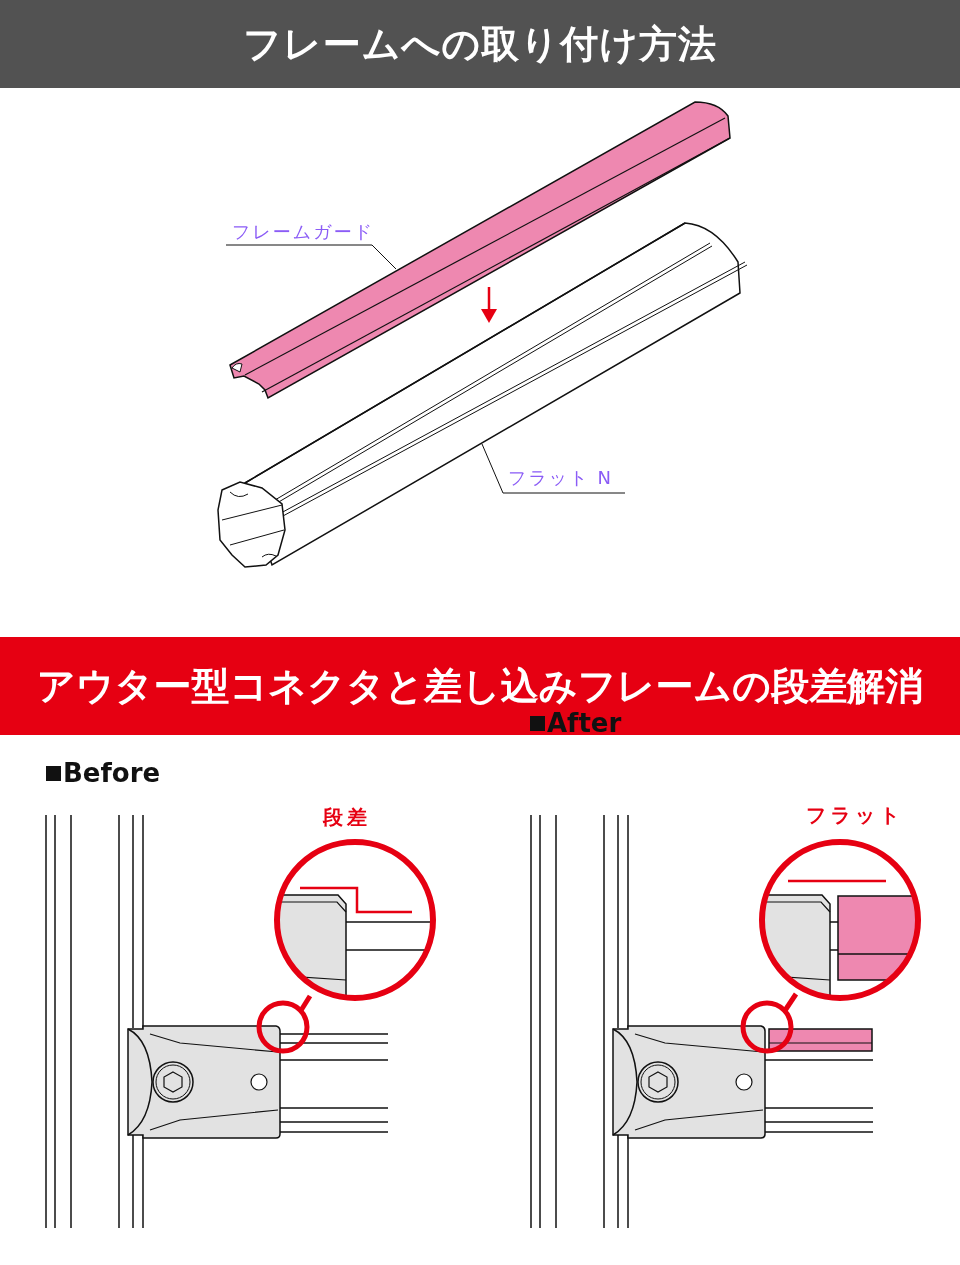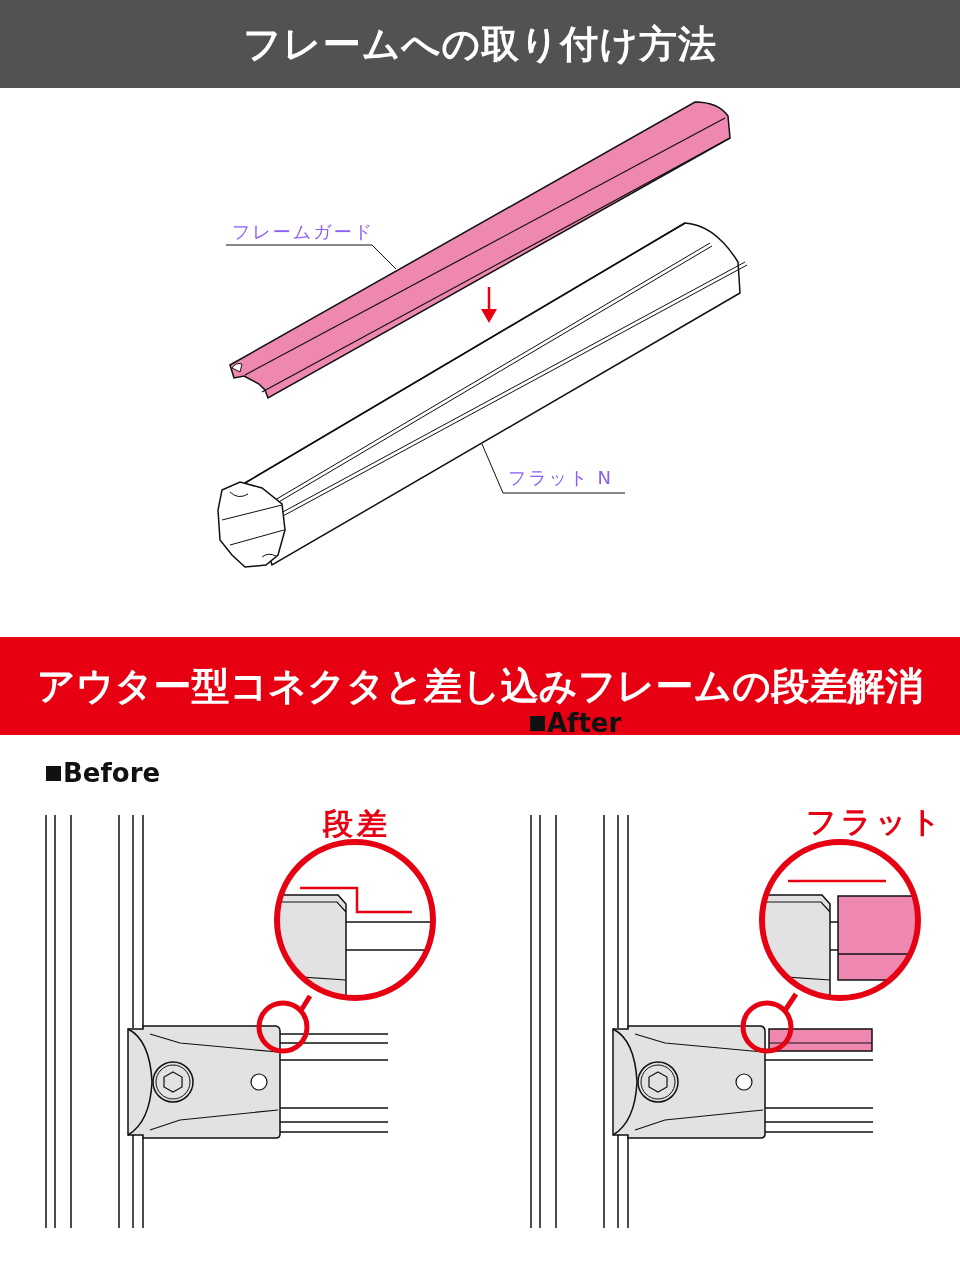--- a/index.html
+++ b/index.html
@@ -2,21 +2,21 @@
 <html><head>
   <meta charset="utf-8">
   <style>
     html, body { margin: 0; padding: 0; background: #ffffff; }
     body { width: 960px; height: 1265px; position: relative; overflow: hidden; font-family: "DejaVu Sans", sans-serif; }
     .banner { position: absolute; left: 0; width: 960px; display: flex; align-items: center; justify-content: center; color: #ffffff; font-weight: bold; }
     .banner-top { top: 0; height: 88px; background: #525252; font-size: 38px; letter-spacing: 1px; }
     .banner-red { top: 637px; height: 98px; background: #e60012; font-size: 38px; letter-spacing: 0px; }
     .section-label { position: absolute; font-family: "DejaVu Sans", sans-serif; font-weight: bold; font-size: 26px; color: #111; display: flex; align-items: center; gap: 2px; }
     .square { display: inline-block; width: 15px; height: 15px; background: #111; }
-    .red-label { position: absolute; color: #e60012; font-weight: bold; font-size: 30px; letter-spacing: 4px; }
+    .red-label { position: absolute; color: #e60012; font-weight: bold; font-size: 20px; letter-spacing: 4px; }
     .callout-text { position: absolute; font-size: 18px; color: #8b5cf6; letter-spacing: 2px; }
     svg { position: absolute; left: 0; top: 0; }
   </style>
 </head>
 <body>
 
 <div class="banner banner-top">
   <span>フレームへの取り付け方法</span>
 </div>
 

